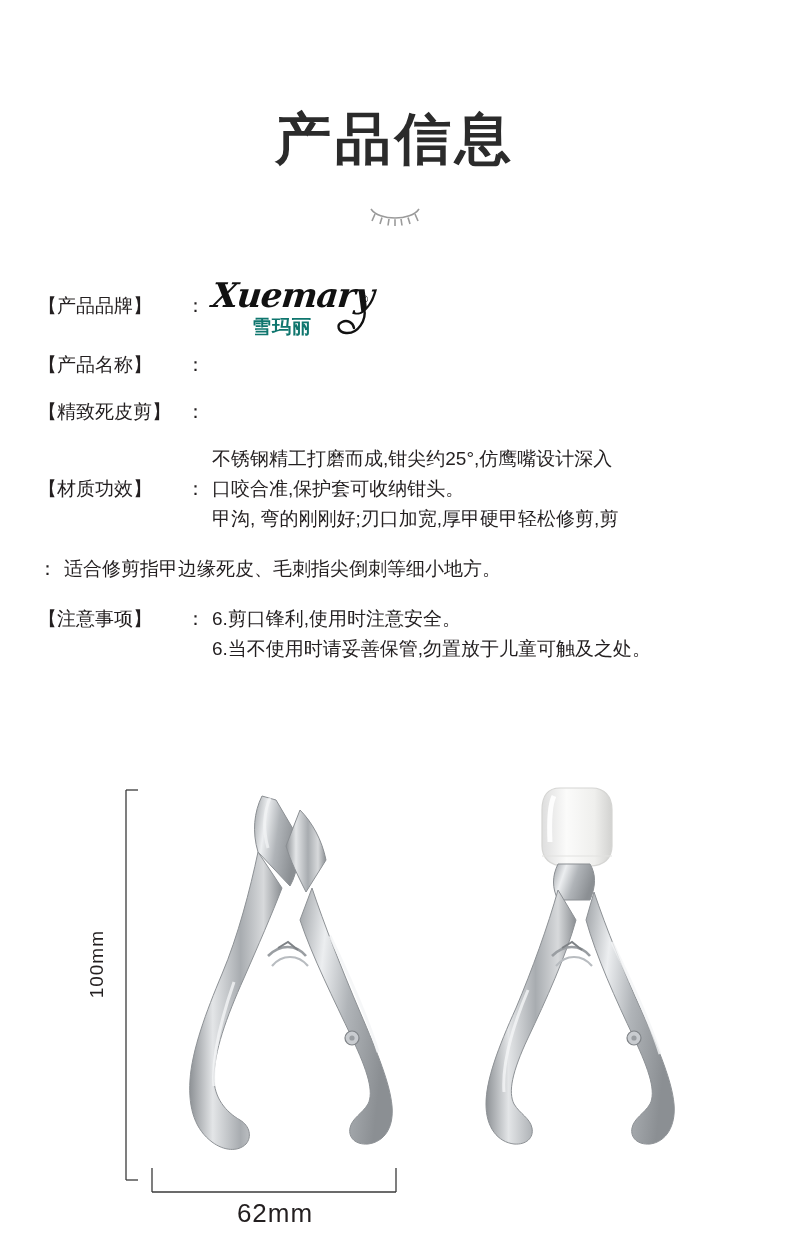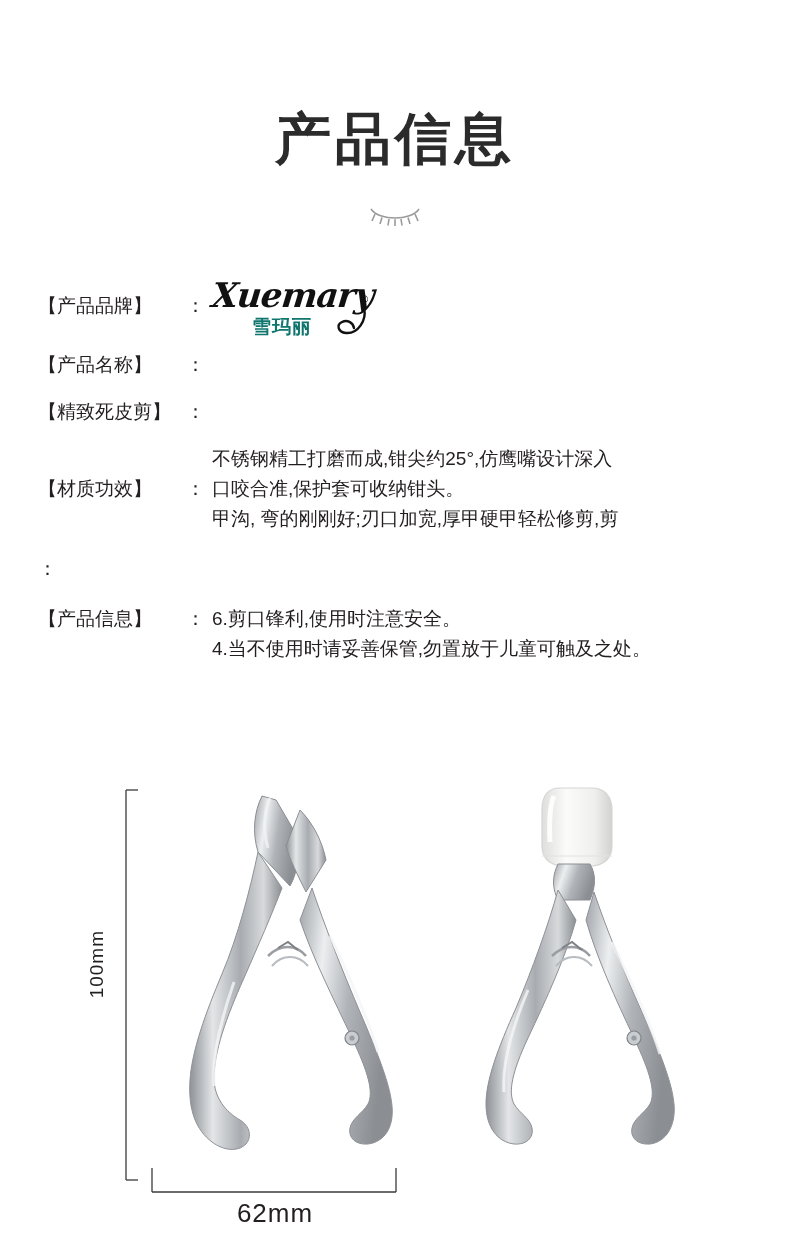--- a/index.html
+++ b/index.html
@@ -207,28 +207,31 @@
     <div class="info-colon">：</div>
     <div class="info-value">
       <span class="line">不锈钢精工打磨而成,钳尖约25°,仿鹰嘴设计深入</span>
       <span class="line">口咬合准,保护套可收纳钳头。</span>
       <span class="line">甲沟, 弯的刚刚好;刃口加宽,厚甲硬甲轻松修剪,剪</span>
     </div>
   </div>
 
   <div class="info-row row-usage">
     <div class="info-colon">：</div>
+    <div class="info-value">
+      <span class="line">适合修剪指甲边缘死皮、毛刺指尖倒刺等细小地方。</span>
+    </div>
   </div>
 
   <div class="info-row">
-    <div class="info-label">【产品信息】</div>
+    <div class="info-label">【注意事项】</div>
     <div class="info-colon">：</div>
     <div class="info-value">
       <span class="line">6.剪口锋利,使用时注意安全。</span>
-      <span class="line">4.当不使用时请妥善保管,勿置放于儿童可触及之处。</span>
+      <span class="line">6.当不使用时请妥善保管,勿置放于儿童可触及之处。</span>
     </div>
   </div>
 
 </div>
 
 <div class="product-figure">
   <svg width="790" height="492" viewBox="0 0 790 492">
     <defs>
       <linearGradient id="steel" x1="0" y1="0" x2="1" y2="0">
         <stop offset="0%" stop-color="#8e9296"></stop>

